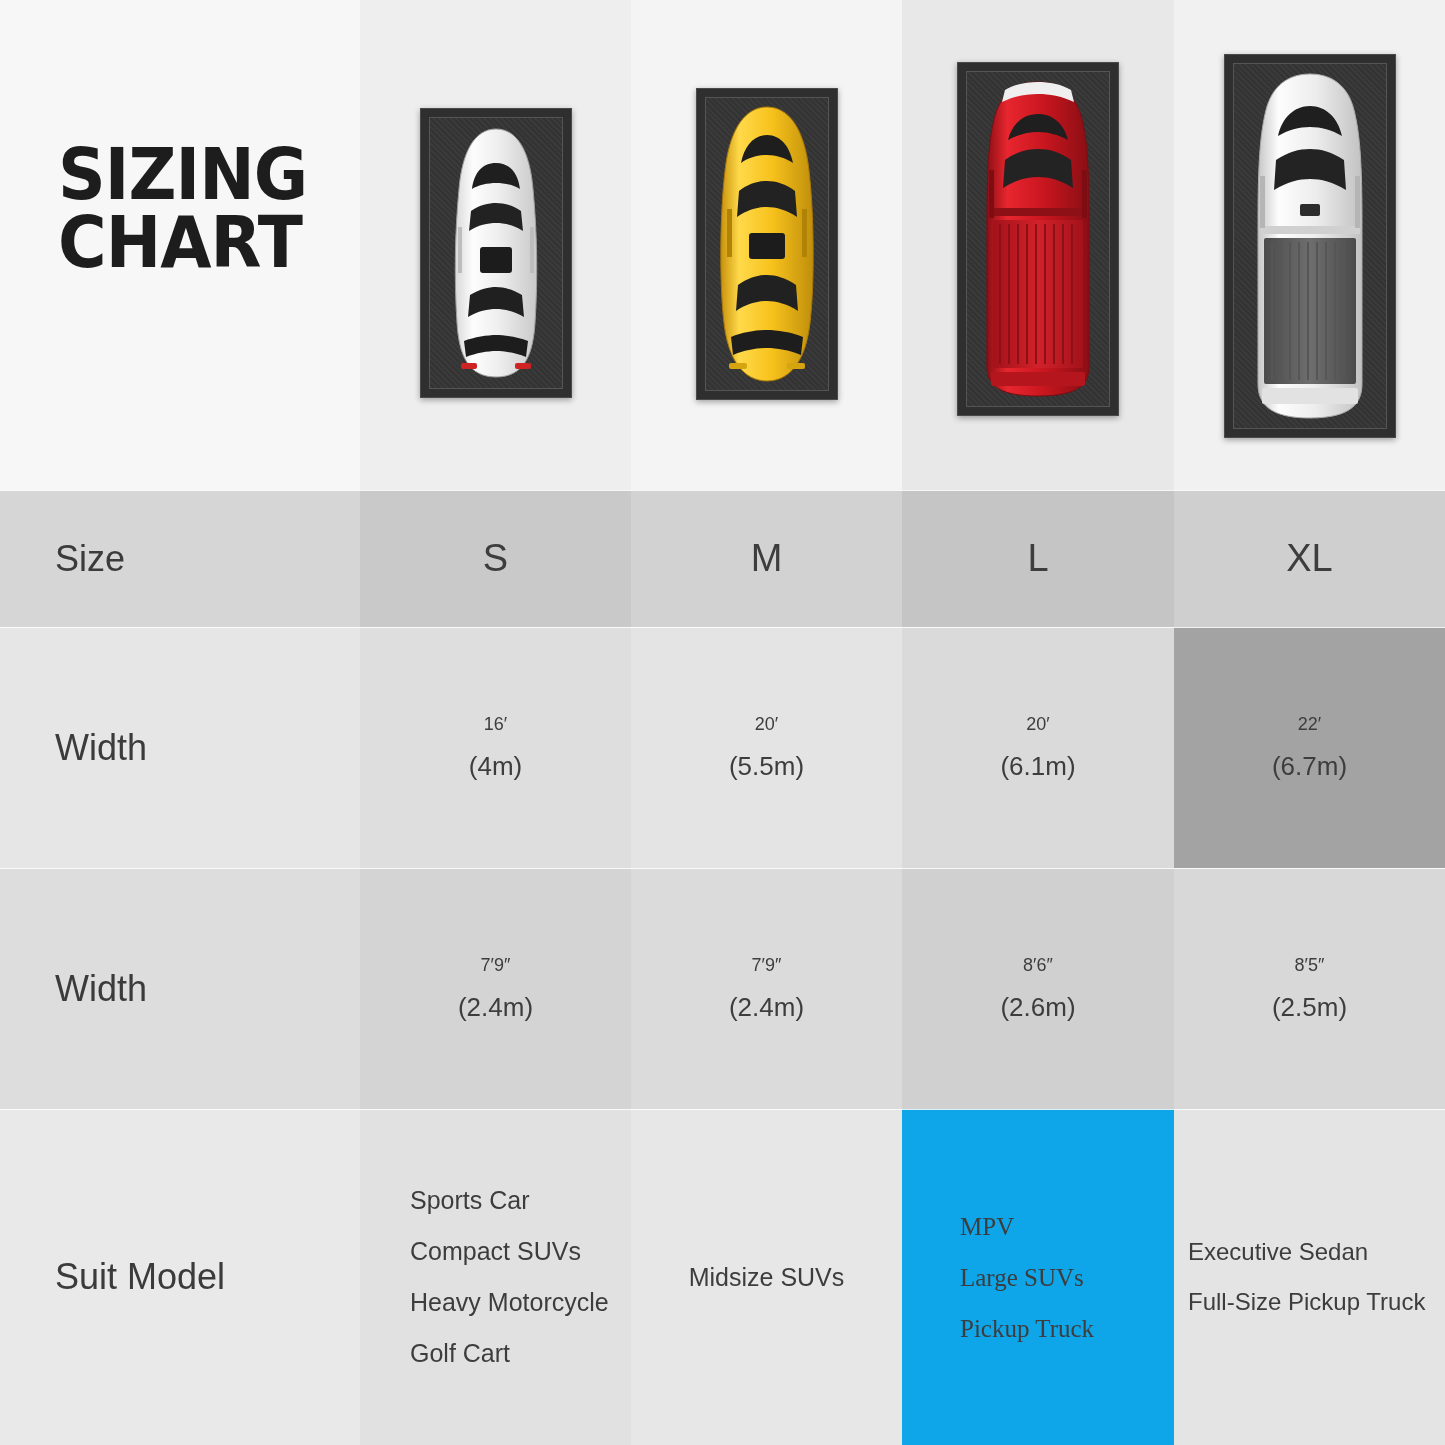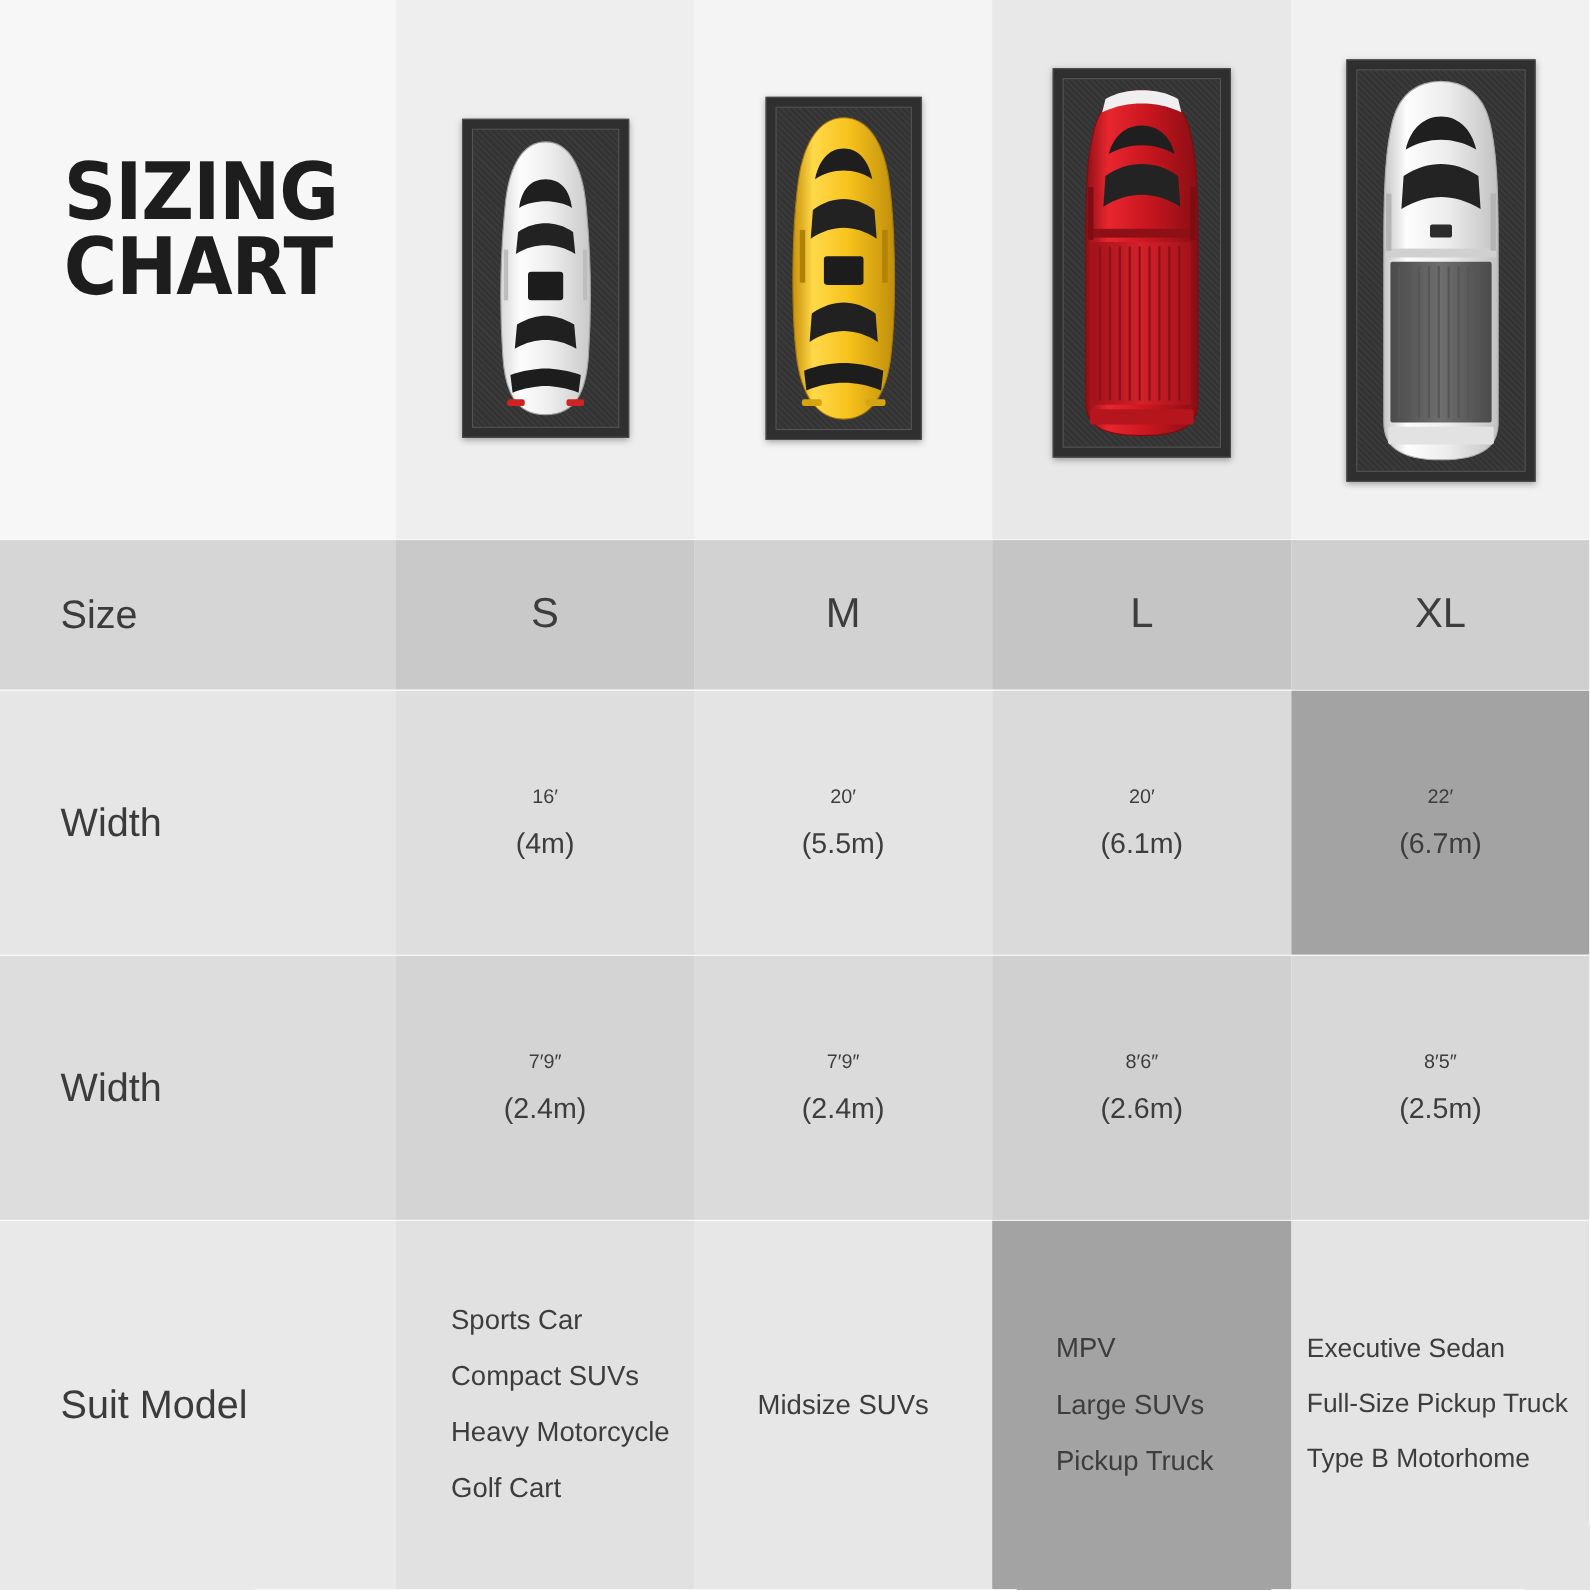--- a/index.html
+++ b/index.html
@@ -52,21 +52,21 @@
 
   .r-wid   { background: #dddddd; }
   .r-wid.c-s  { background: #d4d4d4; }
   .r-wid.c-m  { background: #dbdbdb; }
   .r-wid.c-l  { background: #d0d0d0; }
   .r-wid.c-xl { background: #d8d8d8; }
 
   .r-suit  { background: #e9e9e9; }
   .r-suit.c-s  { background: #e1e1e1; }
   .r-suit.c-m  { background: #e7e7e7; }
-  .r-suit.c-l  { background: #a3a3a3; }
+  .r-suit.c-l  { background: #0ea5e9; font-family: Liberation Serif, serif; }
   .r-suit.c-xl { background: #e4e4e4; }
 
   
   .hline {
     position: absolute;
     left: 0;
     width: 1445px;
     height: 1px;
     background: rgba(255,255,255,0.85);
   }
@@ -413,21 +413,20 @@
       <div class="suit-list align-left" style="padding-left:58px;">
         <span class="suit-item">MPV</span>
         <span class="suit-item">Large SUVs</span>
         <span class="suit-item">Pickup Truck</span>
       </div>
     </div>
     <div class="cell r-suit c-xl">
       <div class="suit-list align-left" style="padding-left:14px;">
         <span class="suit-item small">Executive Sedan</span>
         <span class="suit-item small">Full-Size Pickup Truck</span>
-        <span class="suit-item small">Type B Motorhome</span>
       </div>
     </div>
 
   </div>
 
   <div class="hline" style="top:490px;"></div>
   <div class="hline" style="top:627px;"></div>
   <div class="hline" style="top:868px;"></div>
   <div class="hline" style="top:1109px;"></div>
 

